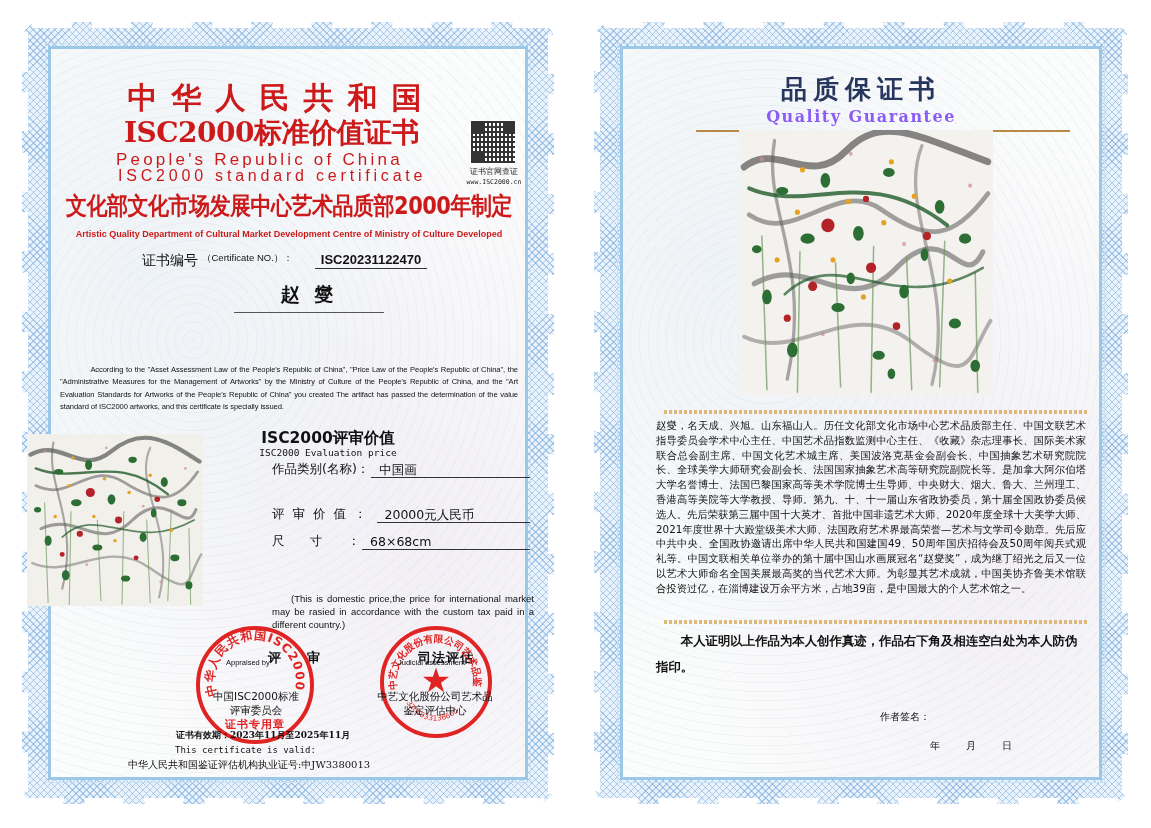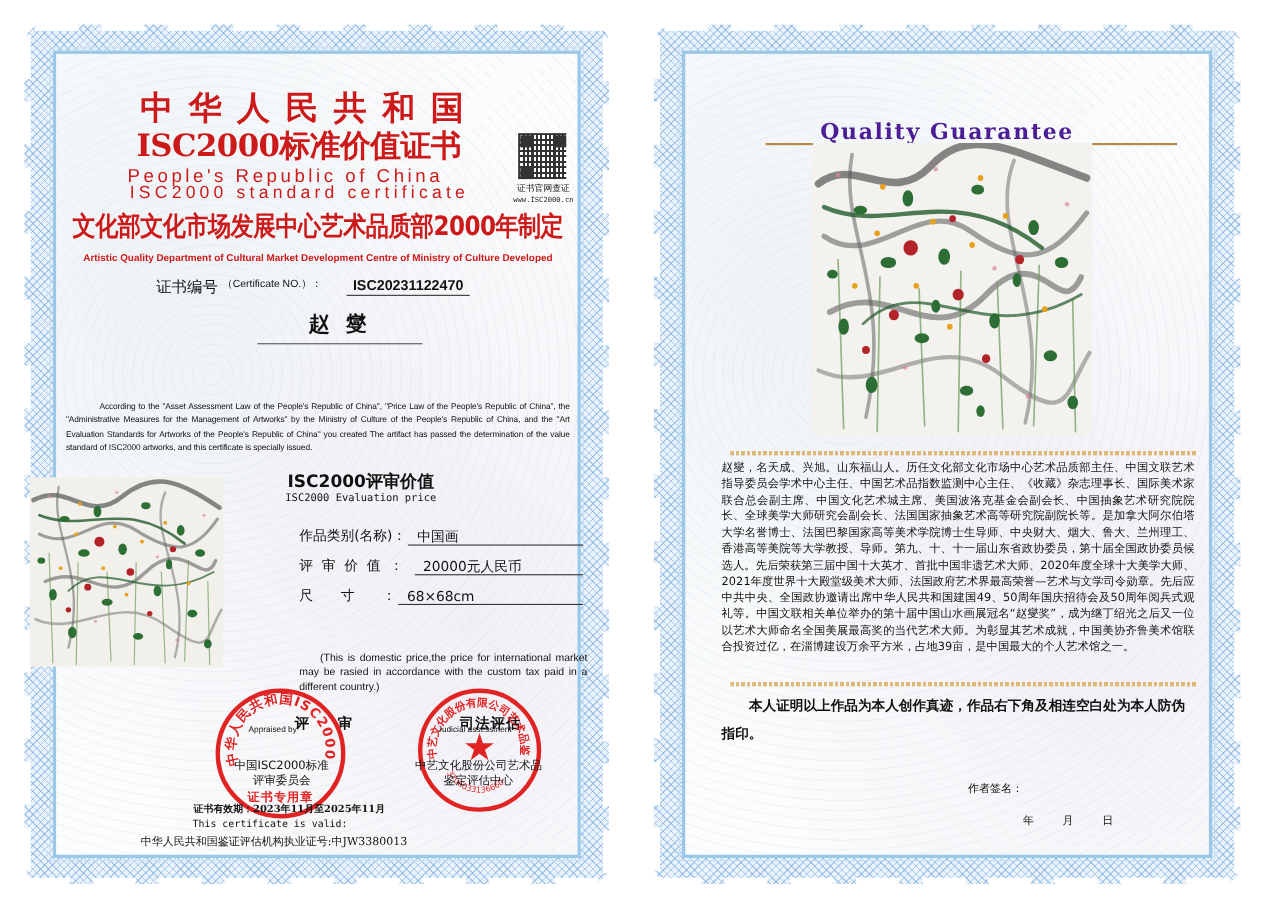--- a/index.html
+++ b/index.html
@@ -151,21 +151,21 @@
 
   .field-row {
     position: absolute; left: 224px; width: 258px;
     display: flex; align-items: flex-end; font-size: 12.5px;
   }
   .field-row .label { white-space: nowrap; }
   .field-row .value {
     flex: 1; margin-left: 2px; padding-left: 8px;
     border-bottom: 1px solid #333; line-height: 14px;
   }
-  .f1 { top: 433px; }
+  .f1 { top: 415px; }
   .f2 { top: 460px; justify-content: flex-end; }
   .f3 { top: 487px; }
   .spaced-label { letter-spacing: 8px; }
   .wide-label { display: inline-block; width: 88px; text-align-last: justify; }
 
   .note-cn {
     position: absolute; top: 515px; left: 224px; width: 262px;
     font-size: 9px; font-weight: bold; line-height: 15px; text-indent: 2em;
   }
   .note-en {
@@ -226,22 +226,22 @@
   }
 
   
   .r-title-cn {
     position: absolute; top: 50px; left: 0; right: 0; text-align: center;
     font-family: "DejaVu Serif", serif; font-weight: bold; font-size: 26px;
     color: #27365c; letter-spacing: 6px;
   }
   .r-title-en {
     position: absolute; top: 85px; left: 0; right: 0; text-align: center;
-    font-family: "DejaVu Serif", serif; font-weight: bold; font-size: 20px;
-    color: #4c1d95; letter-spacing: 1.5px;
+    font-family: "DejaVu Serif", serif; font-weight: bold; font-size: 16px;
+    color: #8b5cf6; letter-spacing: 1.5px;
   }
   .r-rule {
     position: absolute; top: 108px; left: 102px; width: 374px; height: 2px;
     background: #b98a45;
   }
   .painting-right { top: 130px; left: 739px; width: 254px; height: 265px; }
   .r-wave {
     position: absolute; left: 664px; width: 424px; height: 4px;
     background: repeating-linear-gradient(90deg, #d9a95a 0 3px, transparent 3px 5px);
     opacity: 0.8;
@@ -421,20 +421,21 @@
 <div class="license">中华人民共和国鉴证评估机构执业证号:中JW3380013</div>
 
 <div class="page page-right">
   <div class="frame-outer"></div>
   <div class="frame-wave-top"></div>
   <div class="frame-wave-bottom"></div>
   <div class="frame-wave-left"></div>
   <div class="frame-wave-right"></div>
   <div class="frame-inner"></div>
 
+  <div class="r-title-cn">品质保证书</div>
   <div class="r-title-en">Quality Guarantee</div>
   <div class="r-rule"></div>
 </div>
 
 <div class="painting painting-right">
   <svg viewBox="0 0 100 100" preserveAspectRatio="none">
     <rect width="100" height="100" fill="#f4f2ee"></rect>
     <g fill="none" stroke-linecap="round">
       <path d="M2 14 C15 4, 28 22, 42 8 S70 2, 98 12" stroke="#555" stroke-width="2.6" opacity="0.7"></path>
       <path d="M4 32 C22 44, 38 18, 56 30 S84 42, 98 24" stroke="#666" stroke-width="1.8" opacity="0.6"></path>

